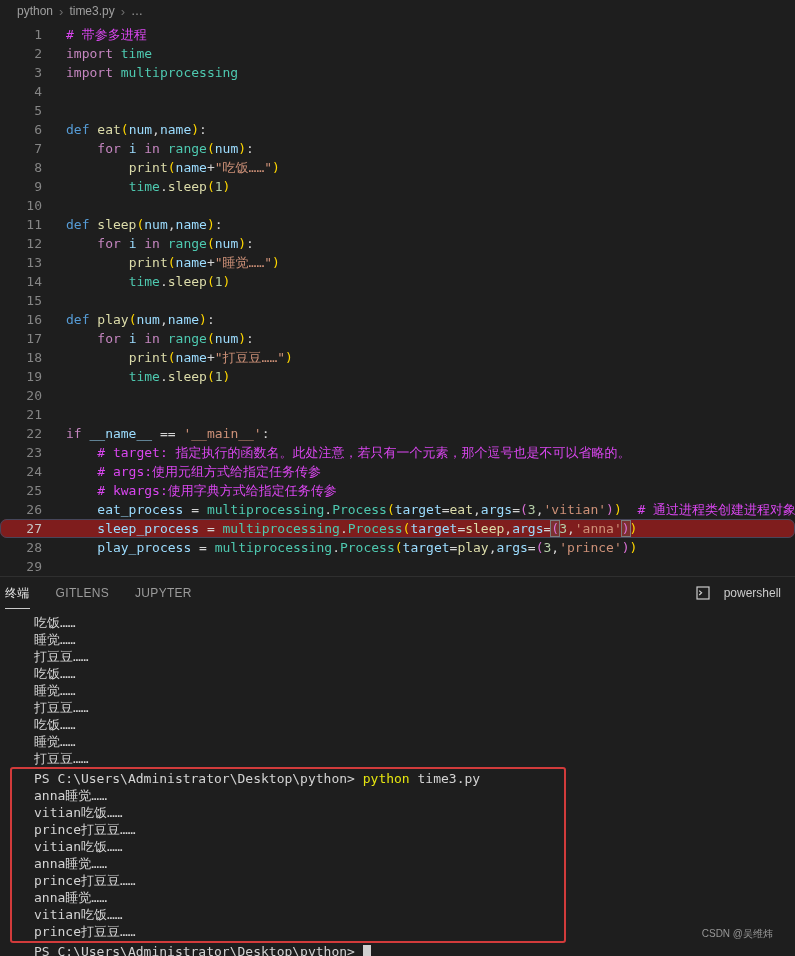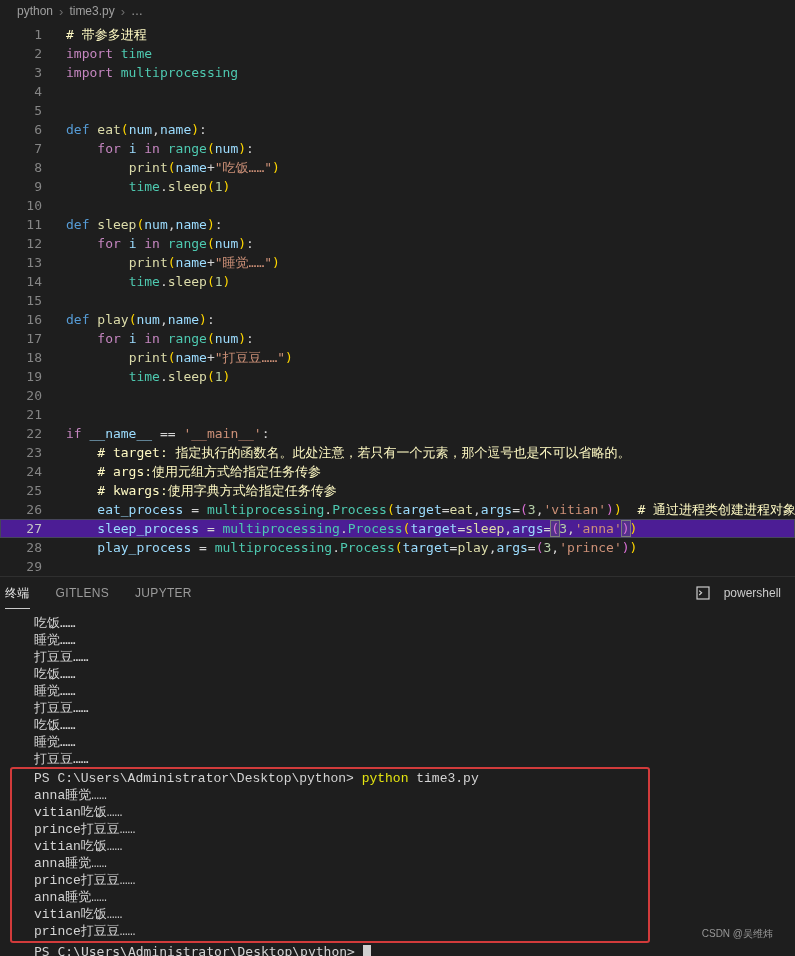--- a/index.html
+++ b/index.html
@@ -9,26 +9,26 @@
   .breadcrumb{height:22px;display:flex;align-items:center;gap:6px;padding-left:17px;
     font-family:"Liberation Sans",sans-serif;font-size:12px;color:#9f9f9f;}
   .crumb{cursor:pointer;}
   .crumb-sep{color:#6d6d6d;font-size:13px;}
 
   
   .editor{padding-top:3px;}
   .code-line{display:flex;height:19px;line-height:19px;white-space:pre;
     font-family:"DejaVu Sans Mono",monospace;font-size:13px;}
   .line-num{width:42px;text-align:right;color:#858585;margin-right:24px;flex:none;}
-  .code-line.current{background:#4c1d95;outline:1px solid #46465a;outline-offset:-1px;}
+  .code-line.current{background:#7f1d1d;outline:1px solid #46465a;outline-offset:-1px;border-radius:7px;}
   .code-line.current .line-num{color:#c6c6c6;}
   .line-content{white-space:pre;}
 
   .tok-t,.tok-o{color:#d4d4d4;}
-  .tok-c{color:#fef9c3;}
+  .tok-c{color:#d946ef;}
   .tok-k{color:#c586c0;}
   .tok-kd{color:#569cd6;}
   .tok-f{color:#dcdcaa;}
   .tok-m{color:#4ec9b0;}
   .tok-v{color:#9cdcfe;}
   .tok-s{color:#ce9178;}
   .tok-n{color:#b5cea8;}
   .tok-p1{color:#ffd700;}
   .tok-p2{color:#da70d6;}
   .tok-pm{color:#da70d6;outline:1px solid #7d7d7d;background:rgba(110,110,110,.25);}
@@ -42,22 +42,22 @@
     margin-right:26px;height:32px;line-height:32px;border-bottom:1px solid transparent;
     box-sizing:border-box;cursor:pointer;letter-spacing:.3px;}
   .panel-tab.active{color:#e7e7e7;border-bottom-color:#cccccc;}
   .panel-right{margin-left:auto;display:flex;align-items:center;gap:14px;cursor:pointer;}
   .shell-label{font-family:"Liberation Sans",sans-serif;font-size:12px;color:#cccccc;}
 
   
   .terminal{padding:5px 0 0 14px;font-family:"DejaVu Sans Mono",monospace;
     font-size:13px;color:#cccccc;}
   .term-line{height:17px;line-height:17px;white-space:pre;padding-left:20px;}
-  .highlight-box{width:640px;box-sizing:border-box;border:2px solid #d23b3b;
-    border-radius:3px;margin-left:-4px;padding:1px 0 1px 2px;font-family:Liberation Mono, monospace;}
+  .highlight-box{width:556px;box-sizing:border-box;border:2px solid #d23b3b;
+    border-radius:3px;margin-left:-4px;padding:1px 0 1px 2px;}
 
   .watermark{position:absolute;right:22px;top:927px;
     font-family:"Liberation Sans",sans-serif;font-size:10px;color:#969696;}
 </style>
 </head>
 <body>
 
 <div class="screen">
 
   <div class="breadcrumb">

